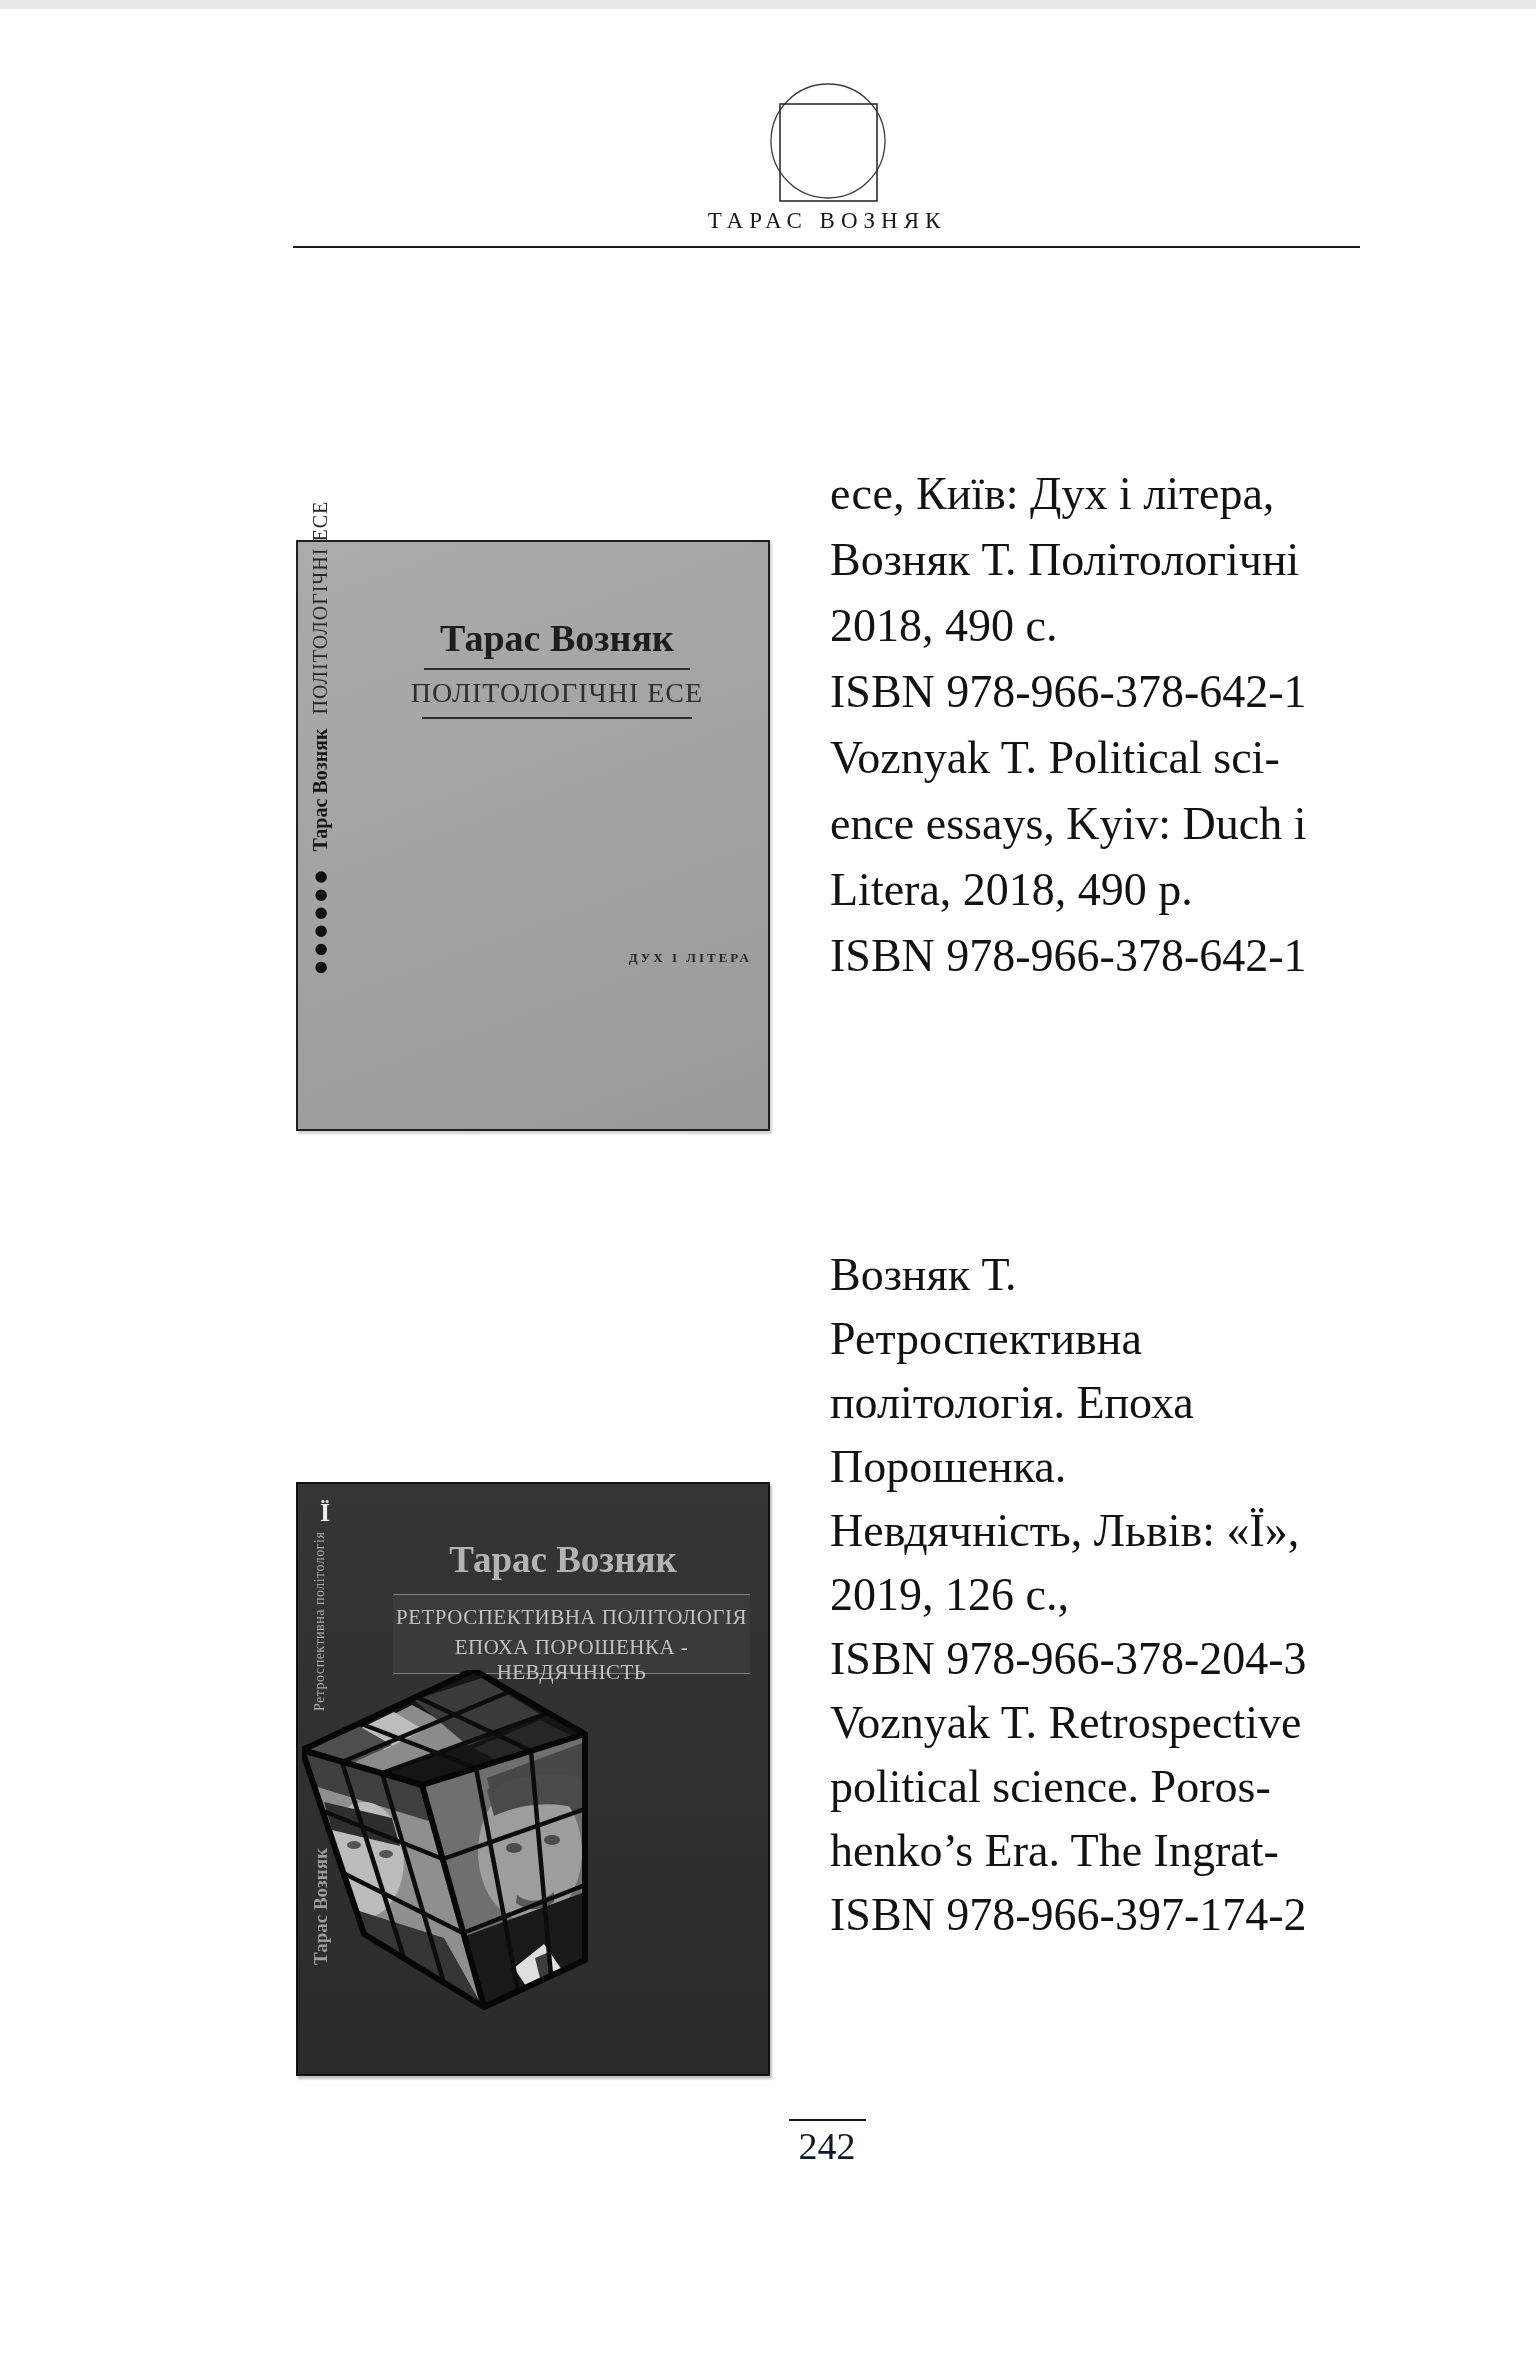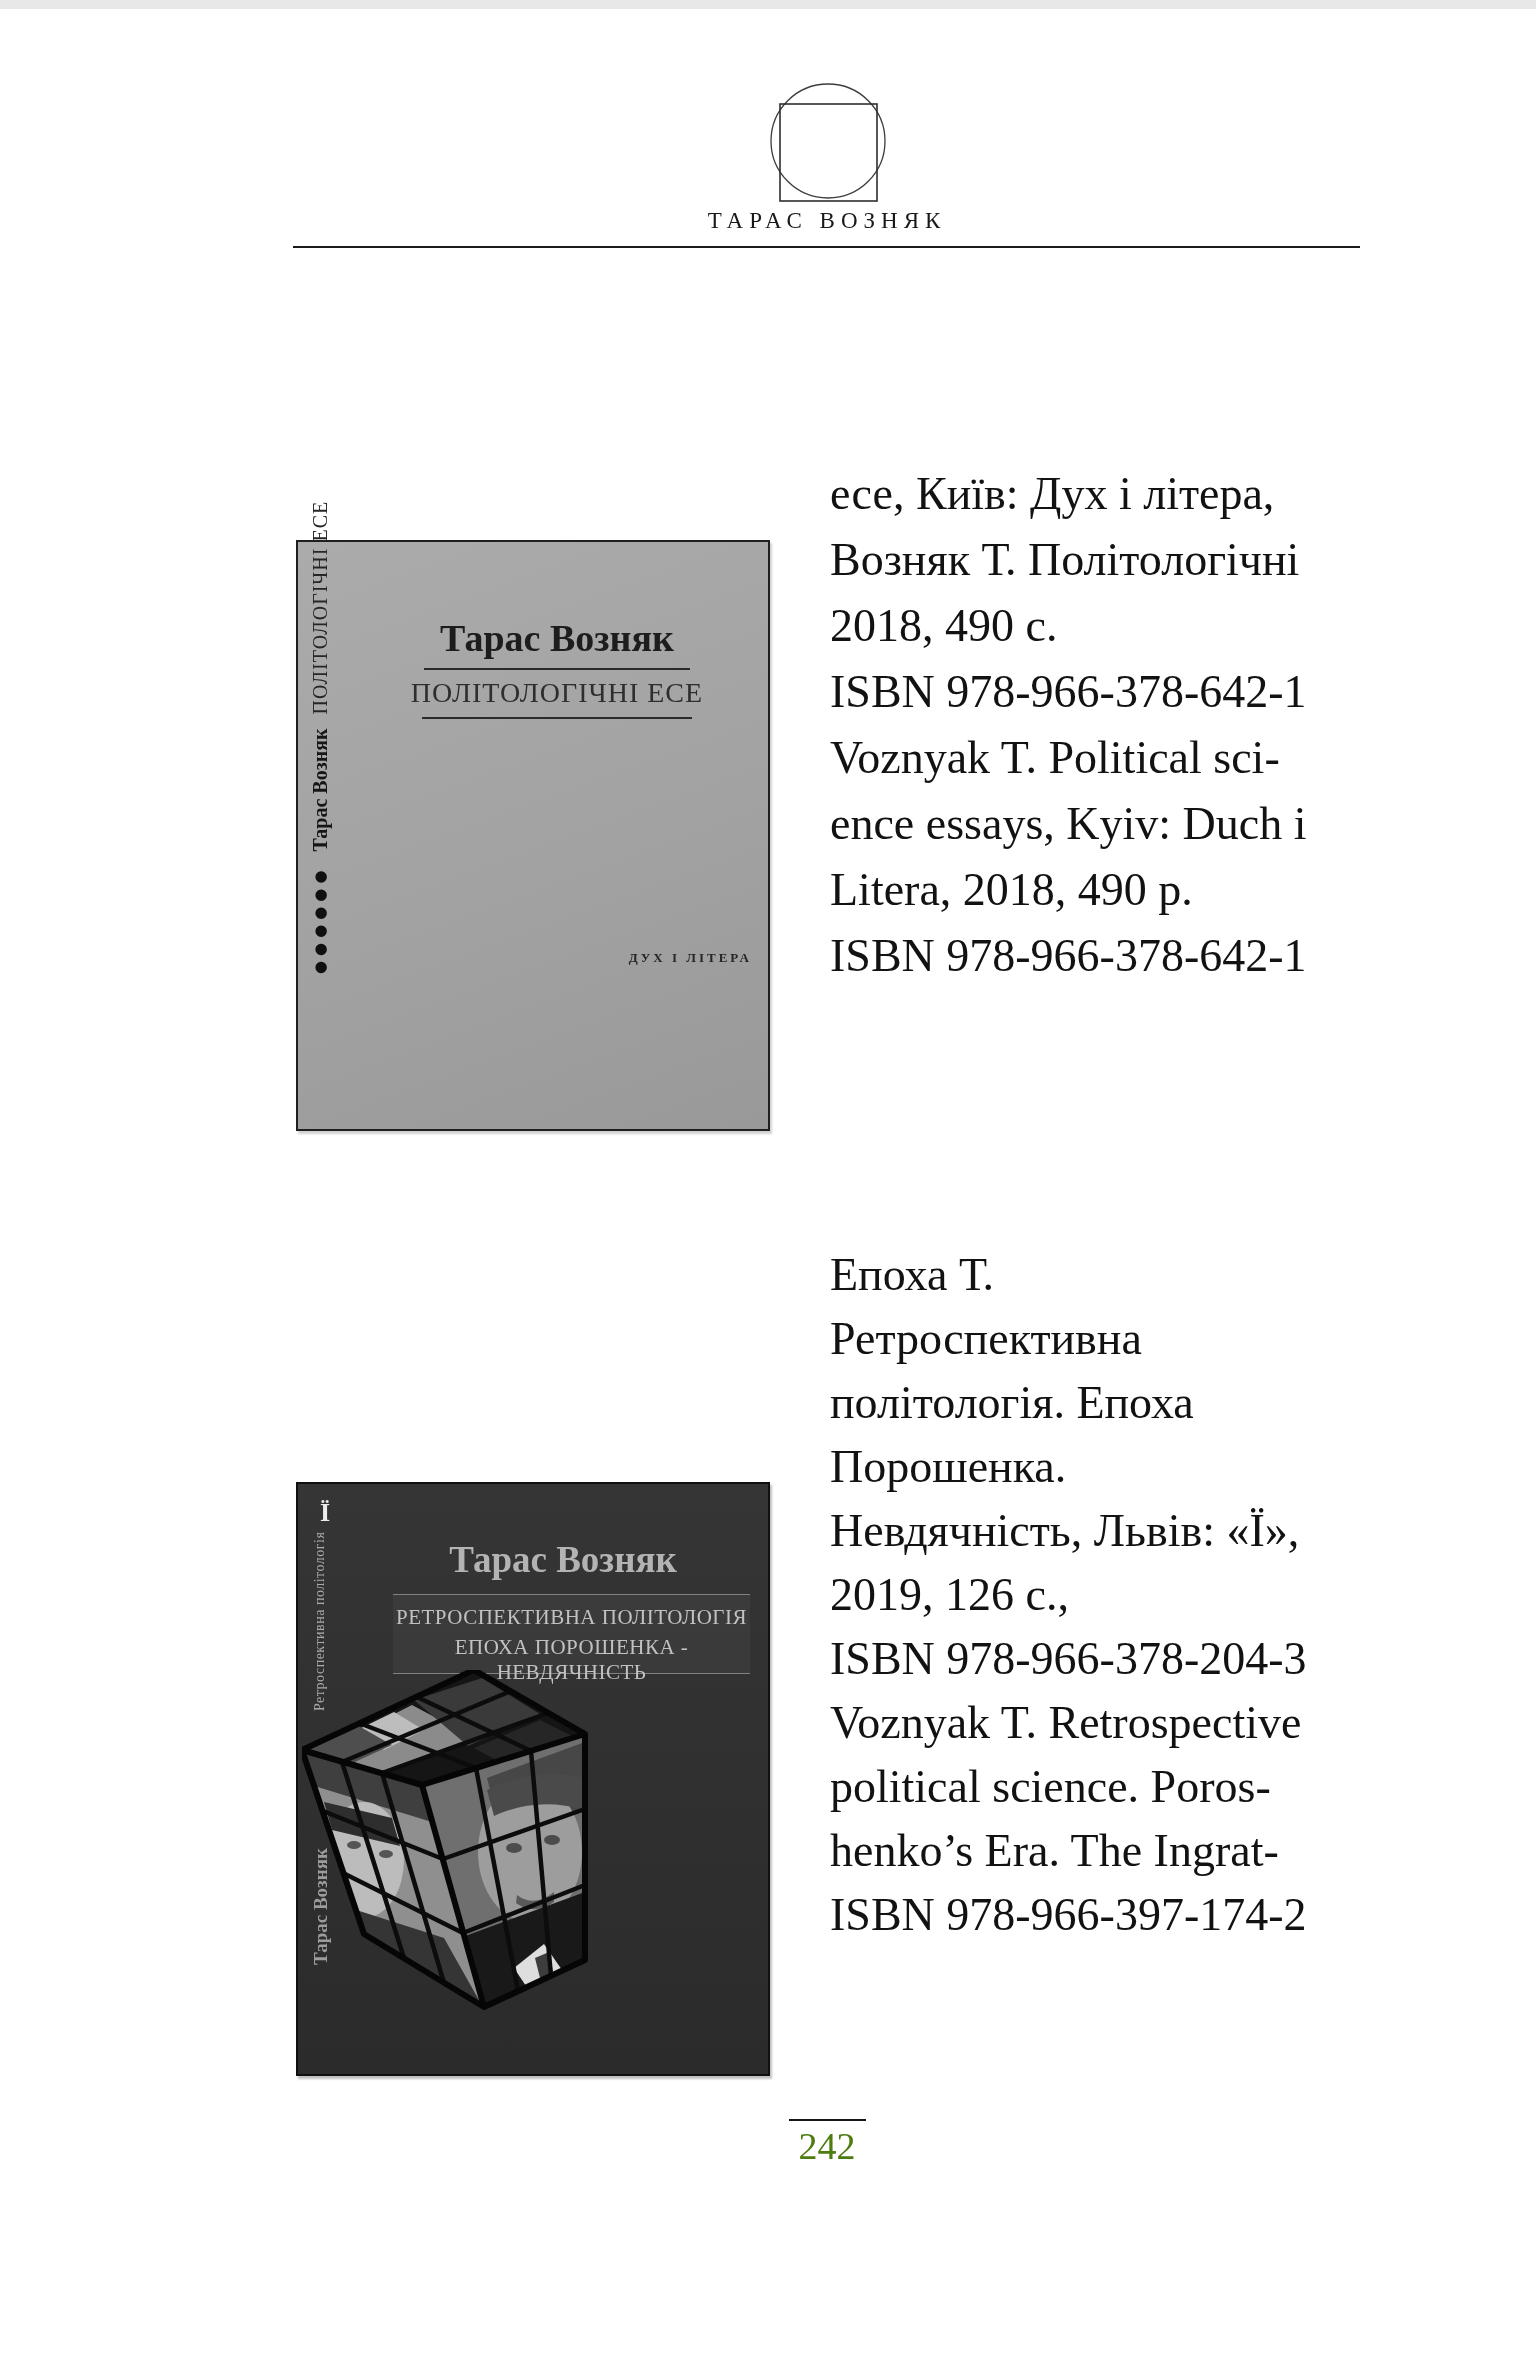--- a/index.html
+++ b/index.html
@@ -56,21 +56,21 @@
   .c2-band{left:95px;top:110px;width:357px;height:78px;
     border-top:1px solid #818181;border-bottom:1px solid #818181;
     background:rgba(255,255,255,0.04);text-align:center;}
   .c2-band .l1{margin-top:10px;font-size:21px;color:#c2c2c2;letter-spacing:0.5px;}
   .c2-band .l2{margin-top:5px;font-size:21px;color:#c2c2c2;letter-spacing:0.5px;}
   .cube{left:4px;top:186px;}
 
   
   .page-number{left:752px;top:2110px;width:150px;text-align:center;}
   .page-number span{display:inline-block;border-top:2px solid #151515;
-    padding:3px 10px 0;font-size:38px;color:#4d7c0f;}
+    padding:3px 10px 0;font-size:38px;color:#0f172a;}
 </style>
 </head>
 <body>
 
 <div class="page">
 
   <svg class="abs logo" width="144" height="128" viewBox="0 0 144 128">
     <circle cx="72" cy="62" r="57" fill="none" stroke="#3c3c3c" stroke-width="1.3"></circle>
     <rect x="24" y="25" width="97" height="97" fill="none" stroke="#2e2e2e" stroke-width="1.6"></rect>
   </svg>
@@ -175,21 +175,21 @@
       </g>
 
       <g stroke="#060606" stroke-width="6" stroke-linejoin="round" fill="none">
         <polygon points="0,80 172,0 283,64 283,290 182,337 62,264"></polygon>
         <path d="M0,80 L120,115 M120,115 L283,64 M120,115 L182,337"></path>
       </g>
     </svg>
   </div>
 
   <div class="abs citation cite2">
-    <div>Епоха Т.</div>
+    <div>Возняк Т.</div>
     <div>Ретроспективна</div>
     <div>політологія. Епоха</div>
     <div>Порошенка.</div>
     <div>Невдячність, Львів: «Ї»,</div>
     <div>2019, 126 с.,</div>
     <div>ISBN 978-966-378-204-3</div>
     <div>Voznyak T. Retrospective</div>
     <div>political science. Poros-</div>
     <div>henko’s Era. The Ingrat-</div>
     <div>ISBN 978-966-397-174-2</div>

